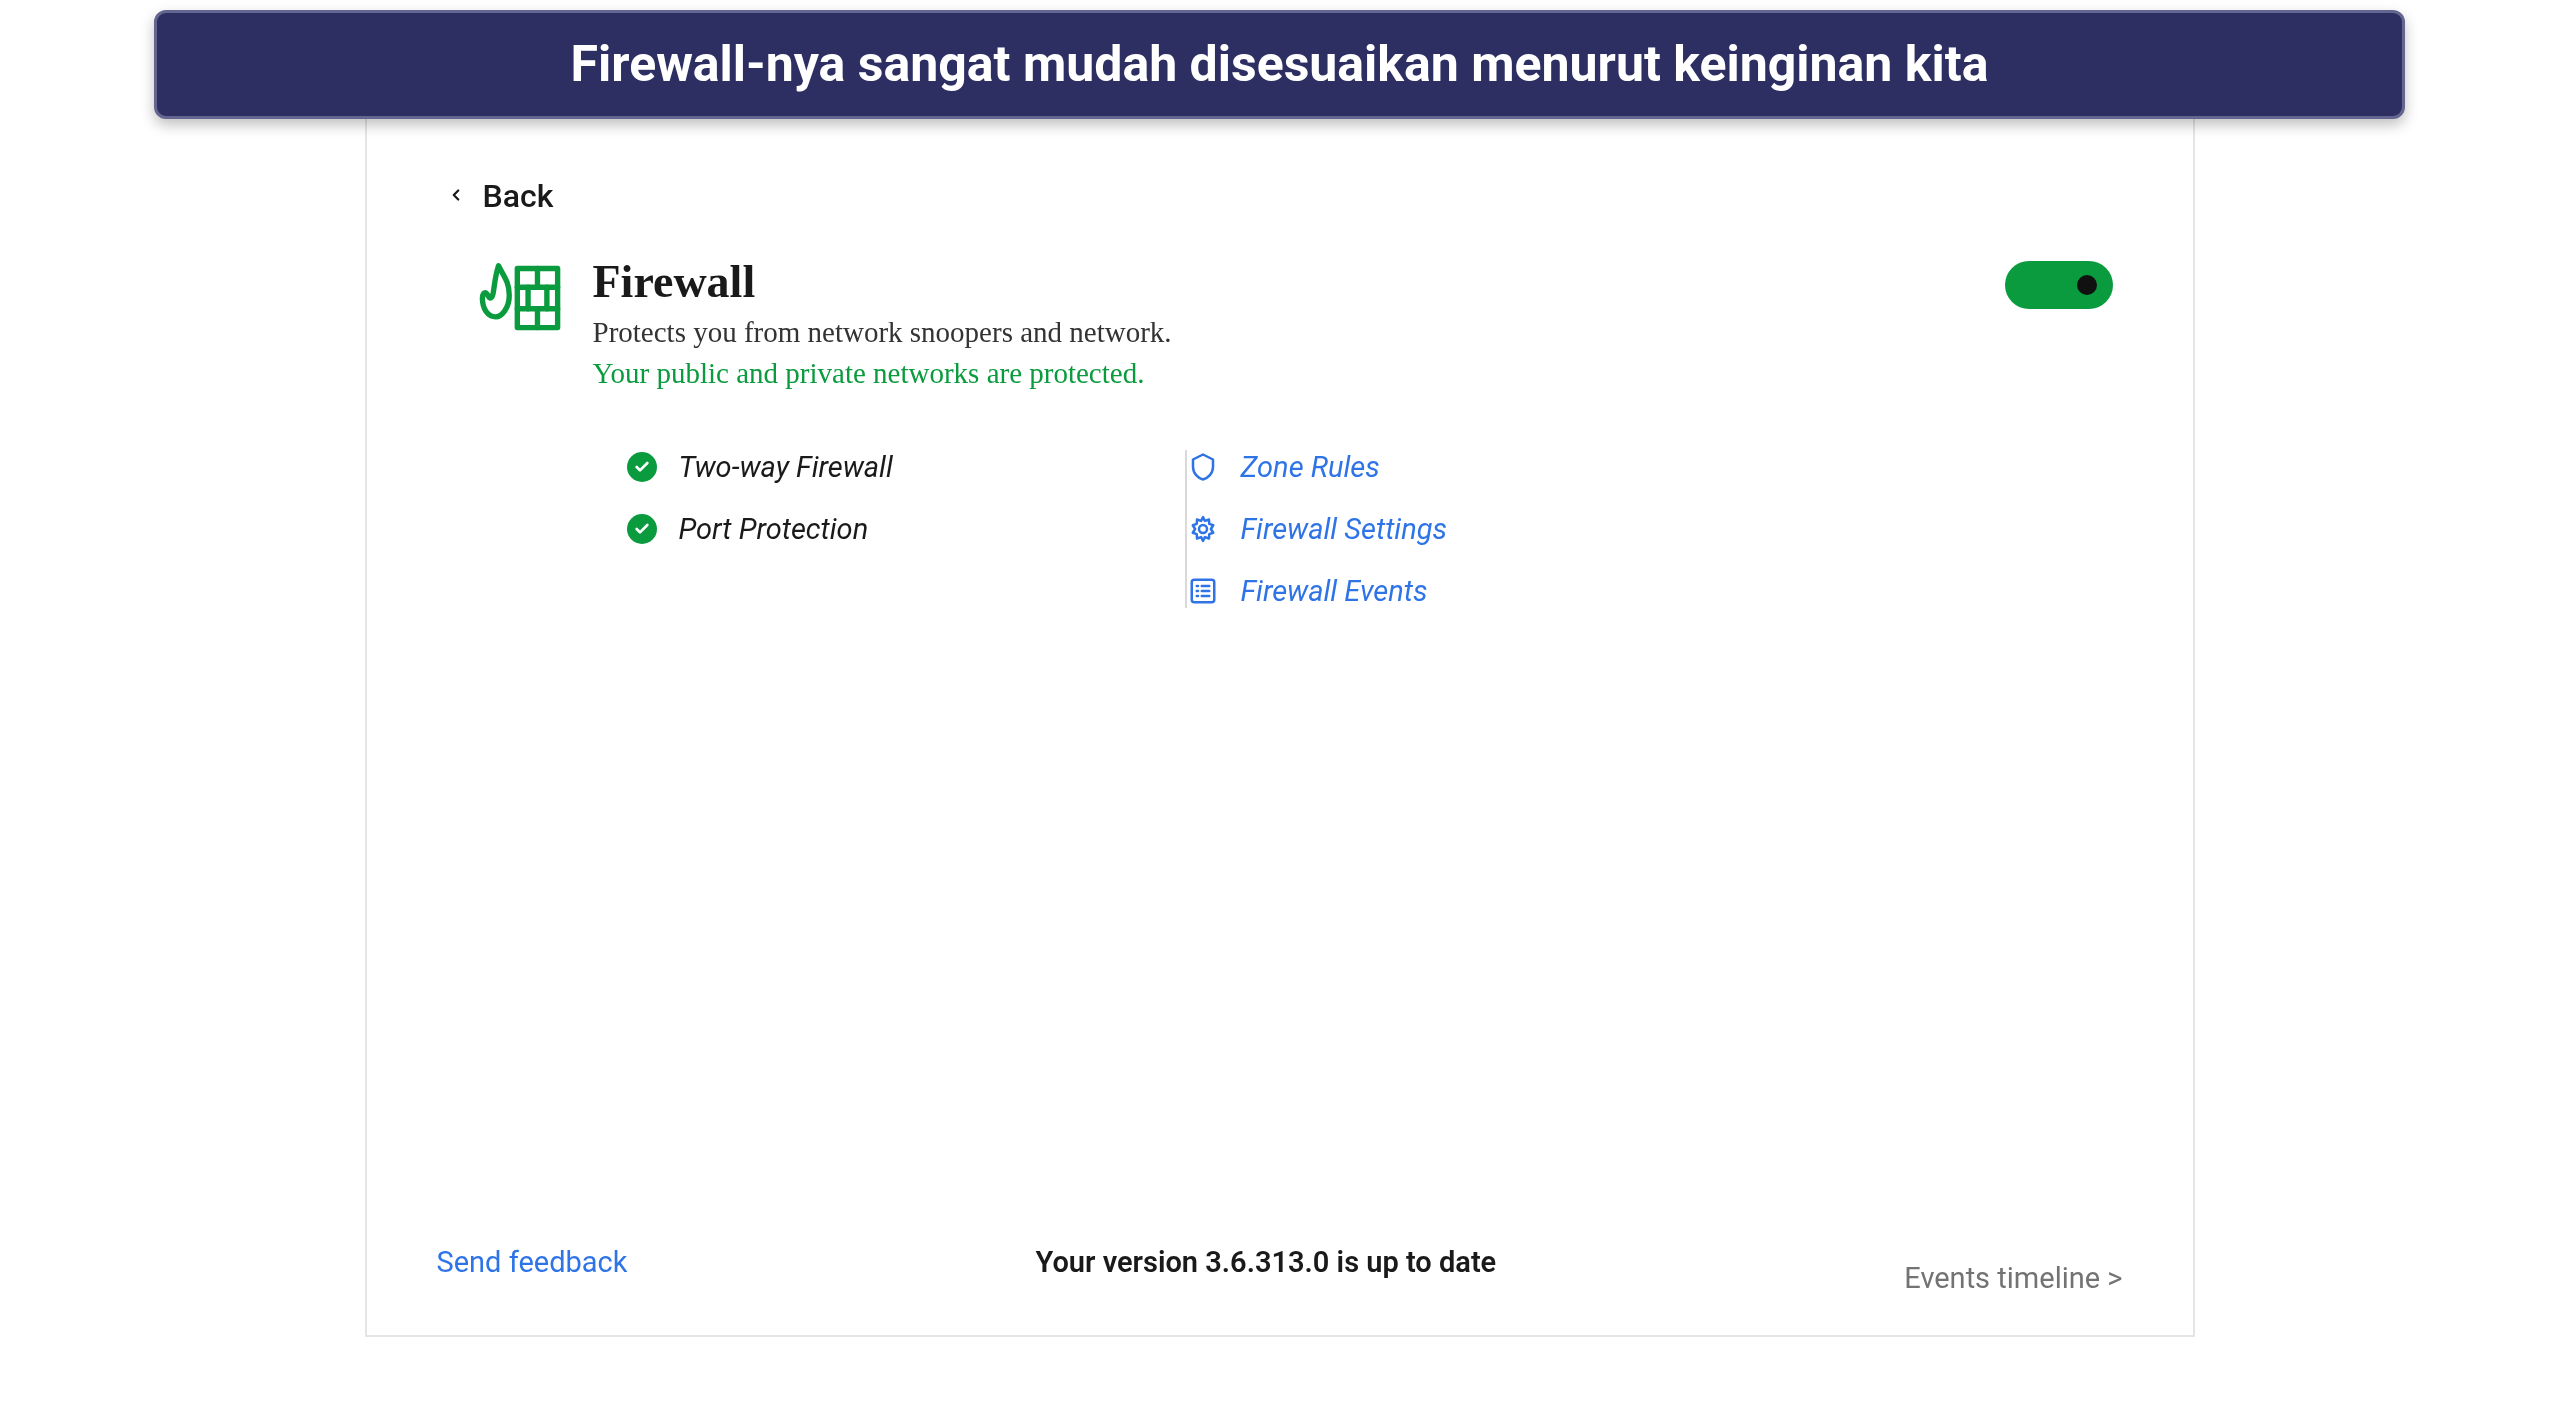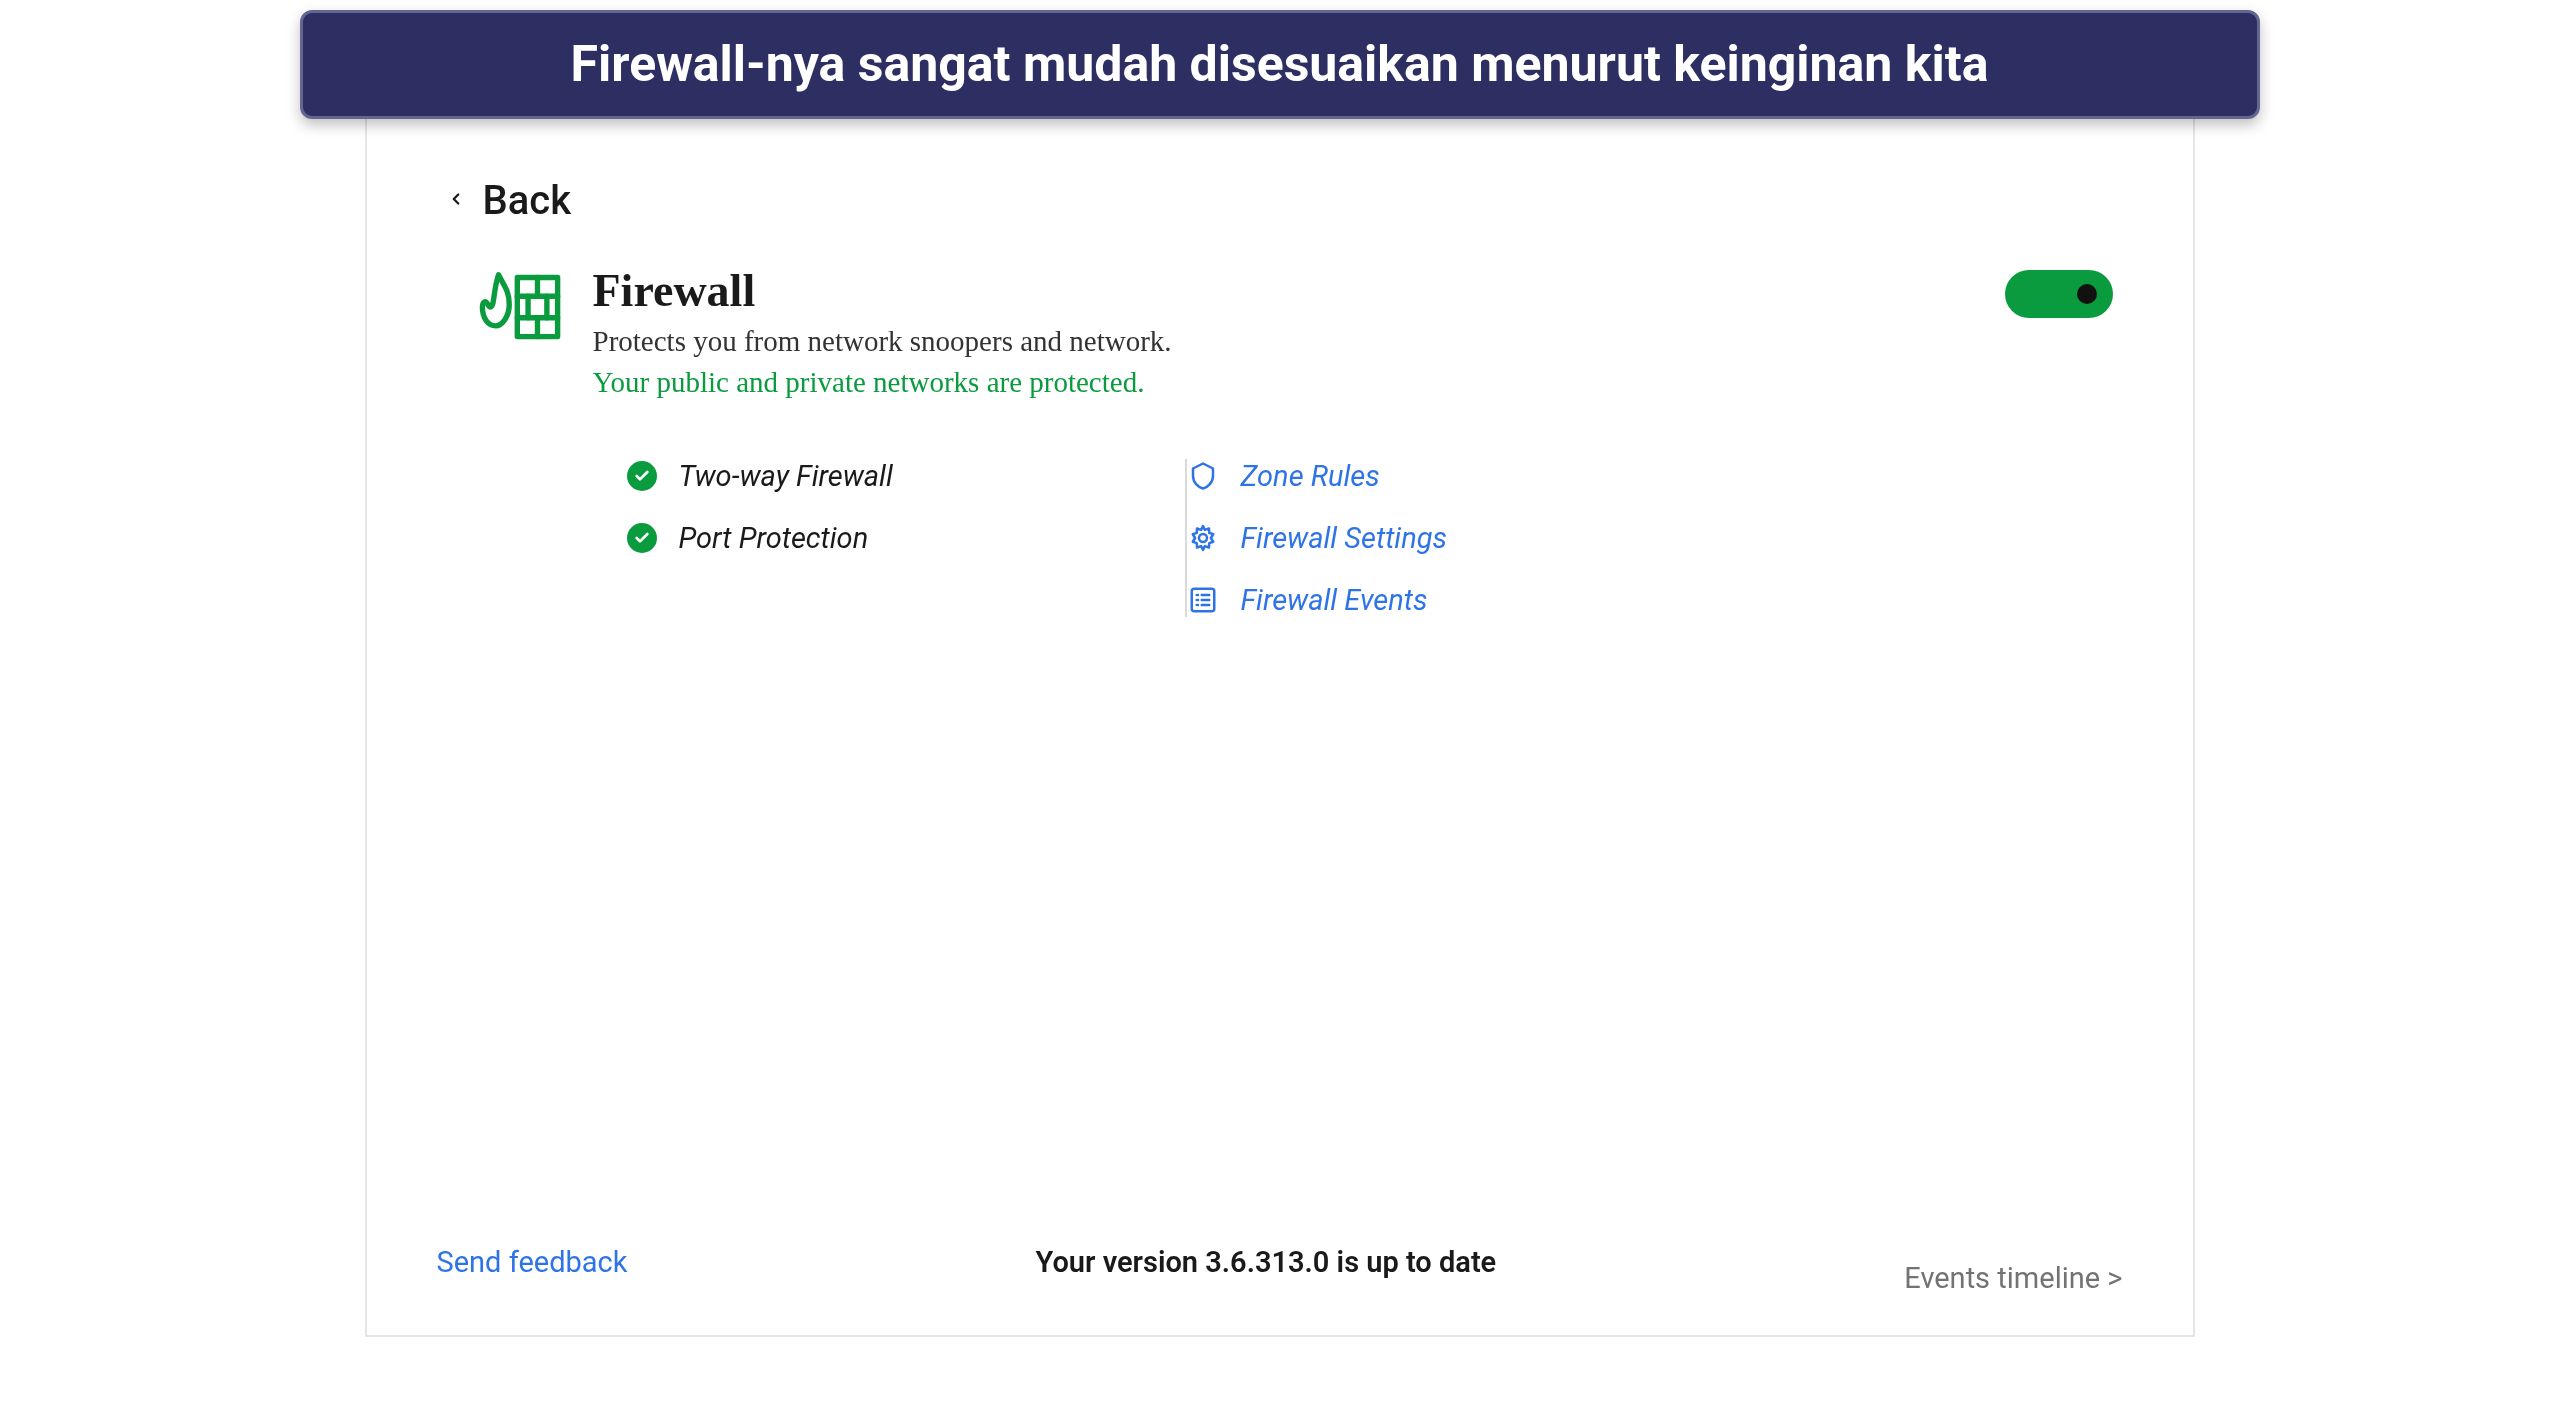--- a/index.html
+++ b/index.html
@@ -13,21 +13,21 @@
     align-items: flex-start;
     padding-top: 10px;
   }
   .outer-wrap {
     width: 1960px;
     display: flex;
     flex-direction: column;
     align-items: center;
   }
   .banner {
-    width: 1960px;
+    width: 2251px;
     background: #2d2f63;
     border: 3px solid #646590;
     border-radius: 12px;
     padding: 20px 40px;
     text-align: center;
     box-shadow: 0 6px 14px rgba(0,0,0,0.25);
     position: relative;
     z-index: 2;
   }
   .banner-text {
@@ -57,21 +57,21 @@
     cursor: pointer;
     margin-bottom: 40px;
     margin-left: 10px;
   }
   .back-chevron {
     font-size: 24px;
     color: #1a1a1a;
     font-weight: 600;
   }
   .back-label {
-    font-size: 40px;
+    font-size: 32px;
     color: #1a1a1a;
     font-weight: 500;
   }
   .header-row {
     display: flex;
     align-items: flex-start;
     justify-content: space-between;
     margin-bottom: 30px;
     font-family: Liberation Serif, serif;
   }

